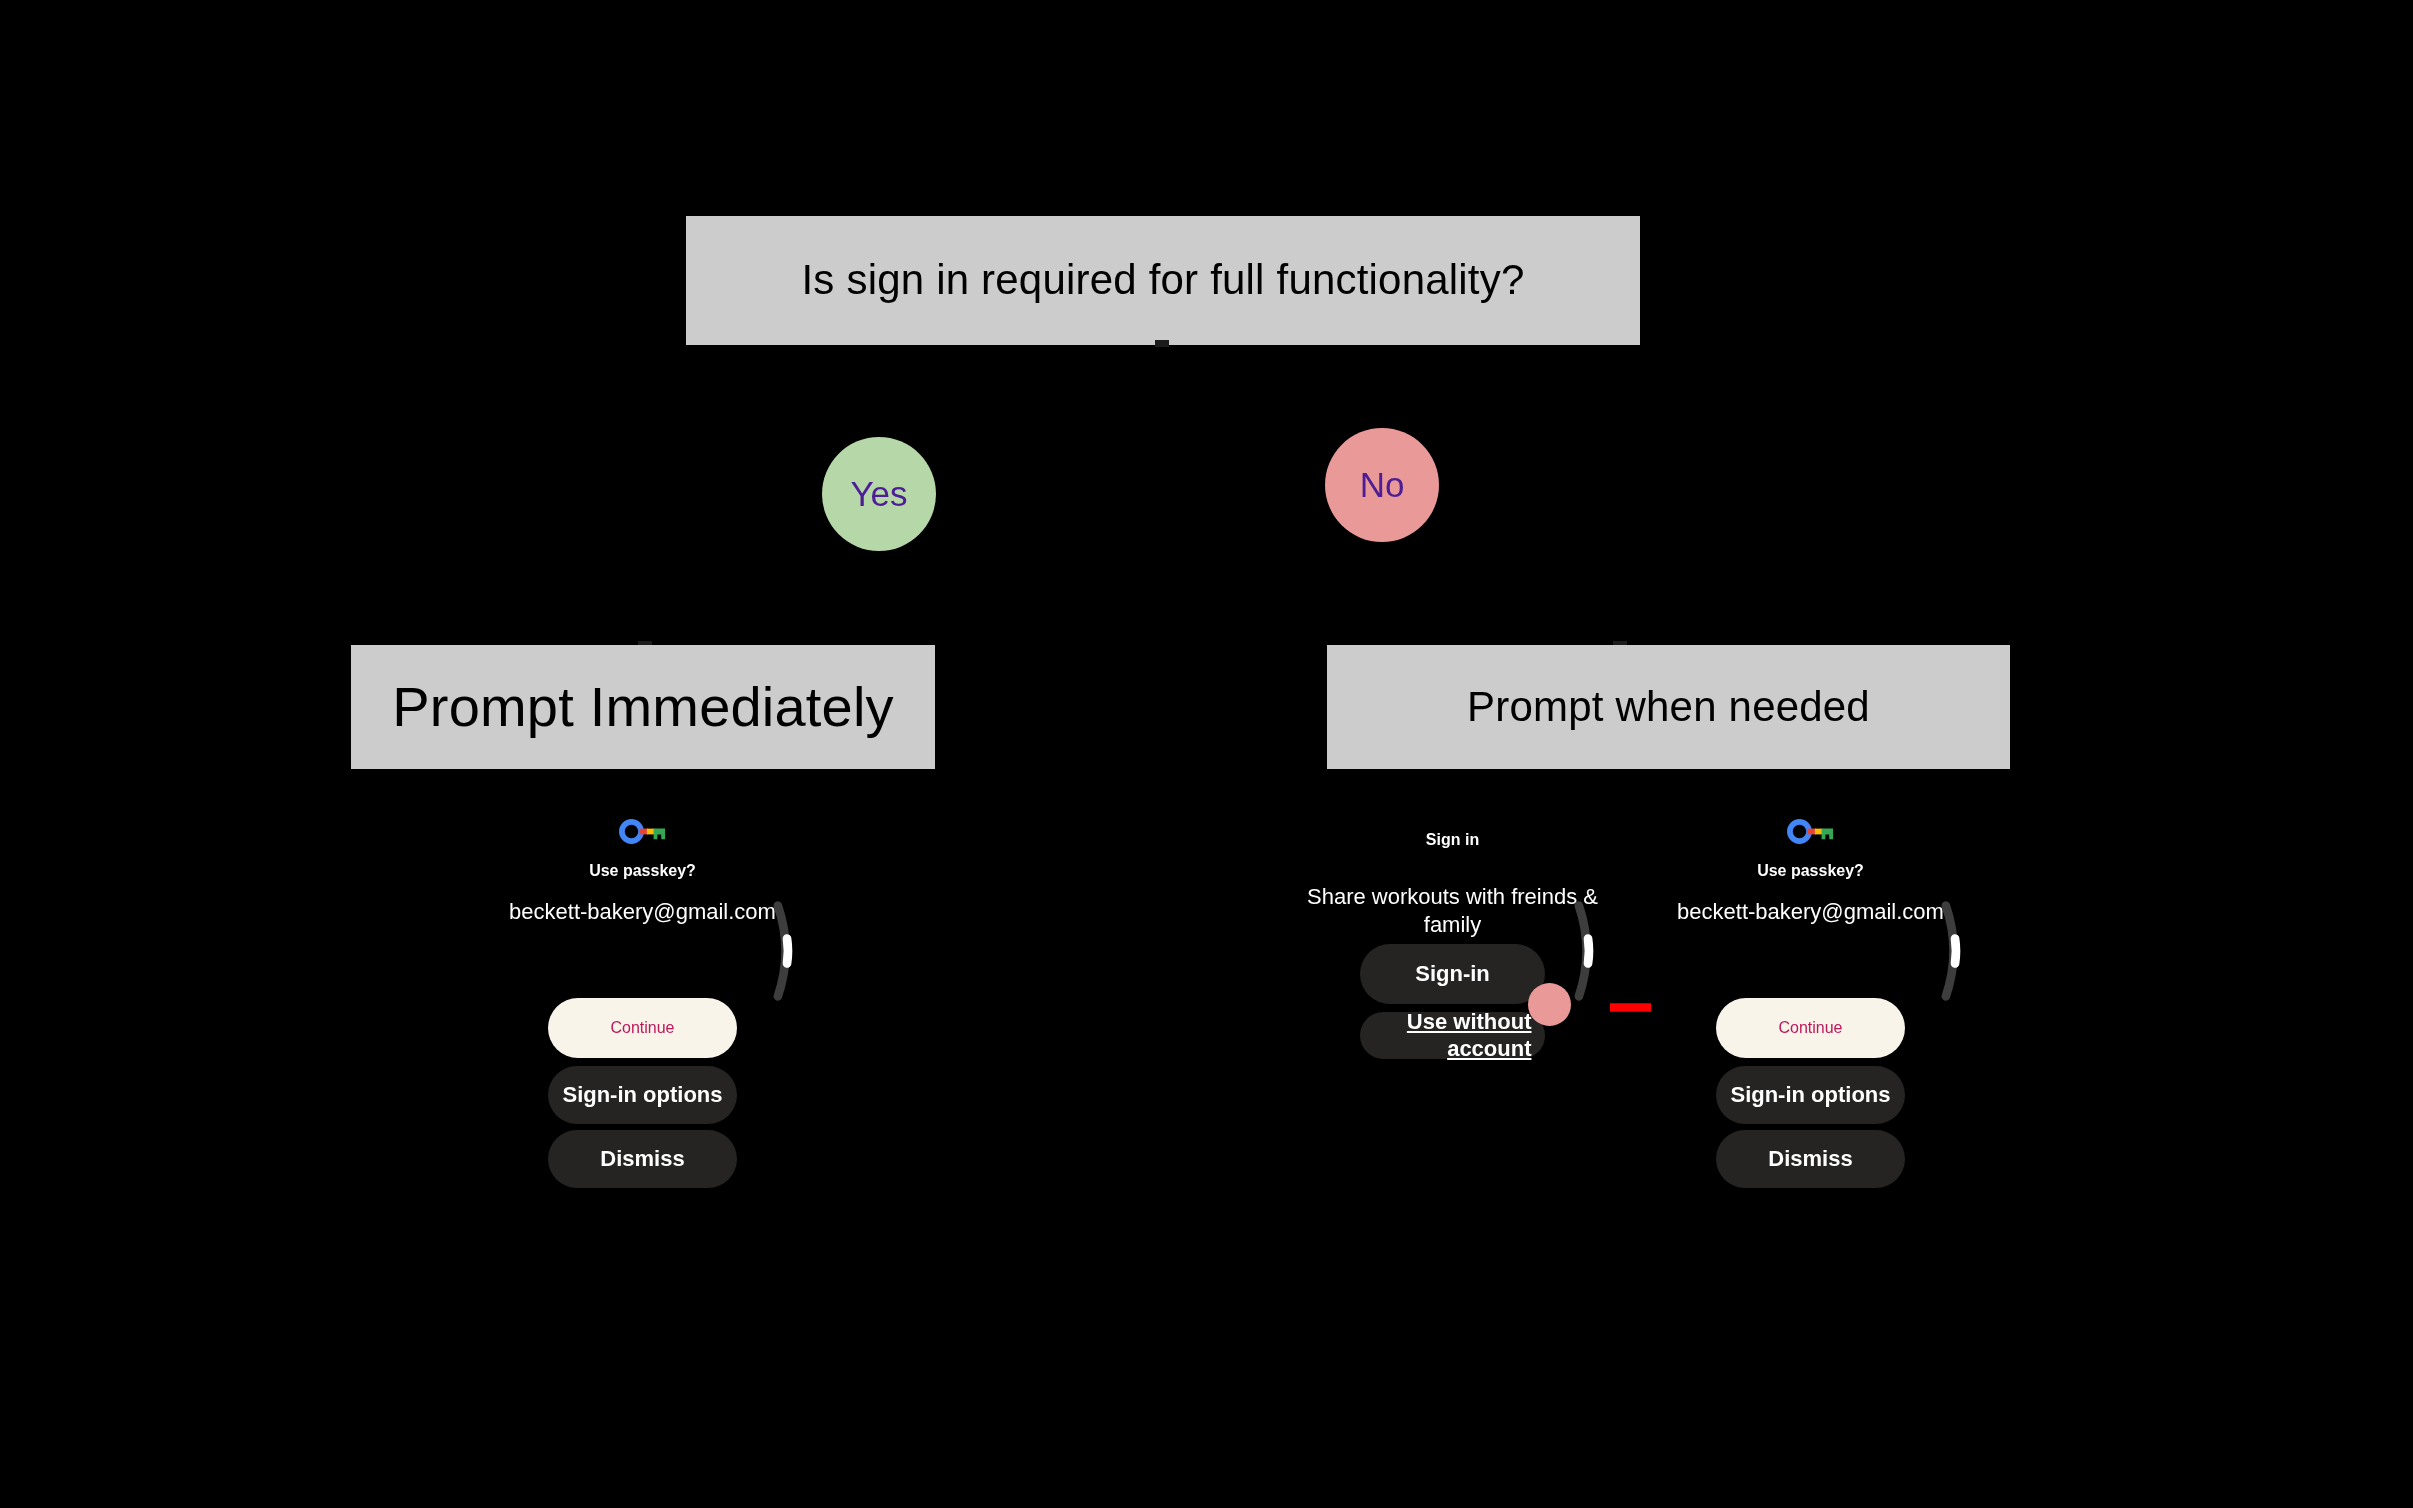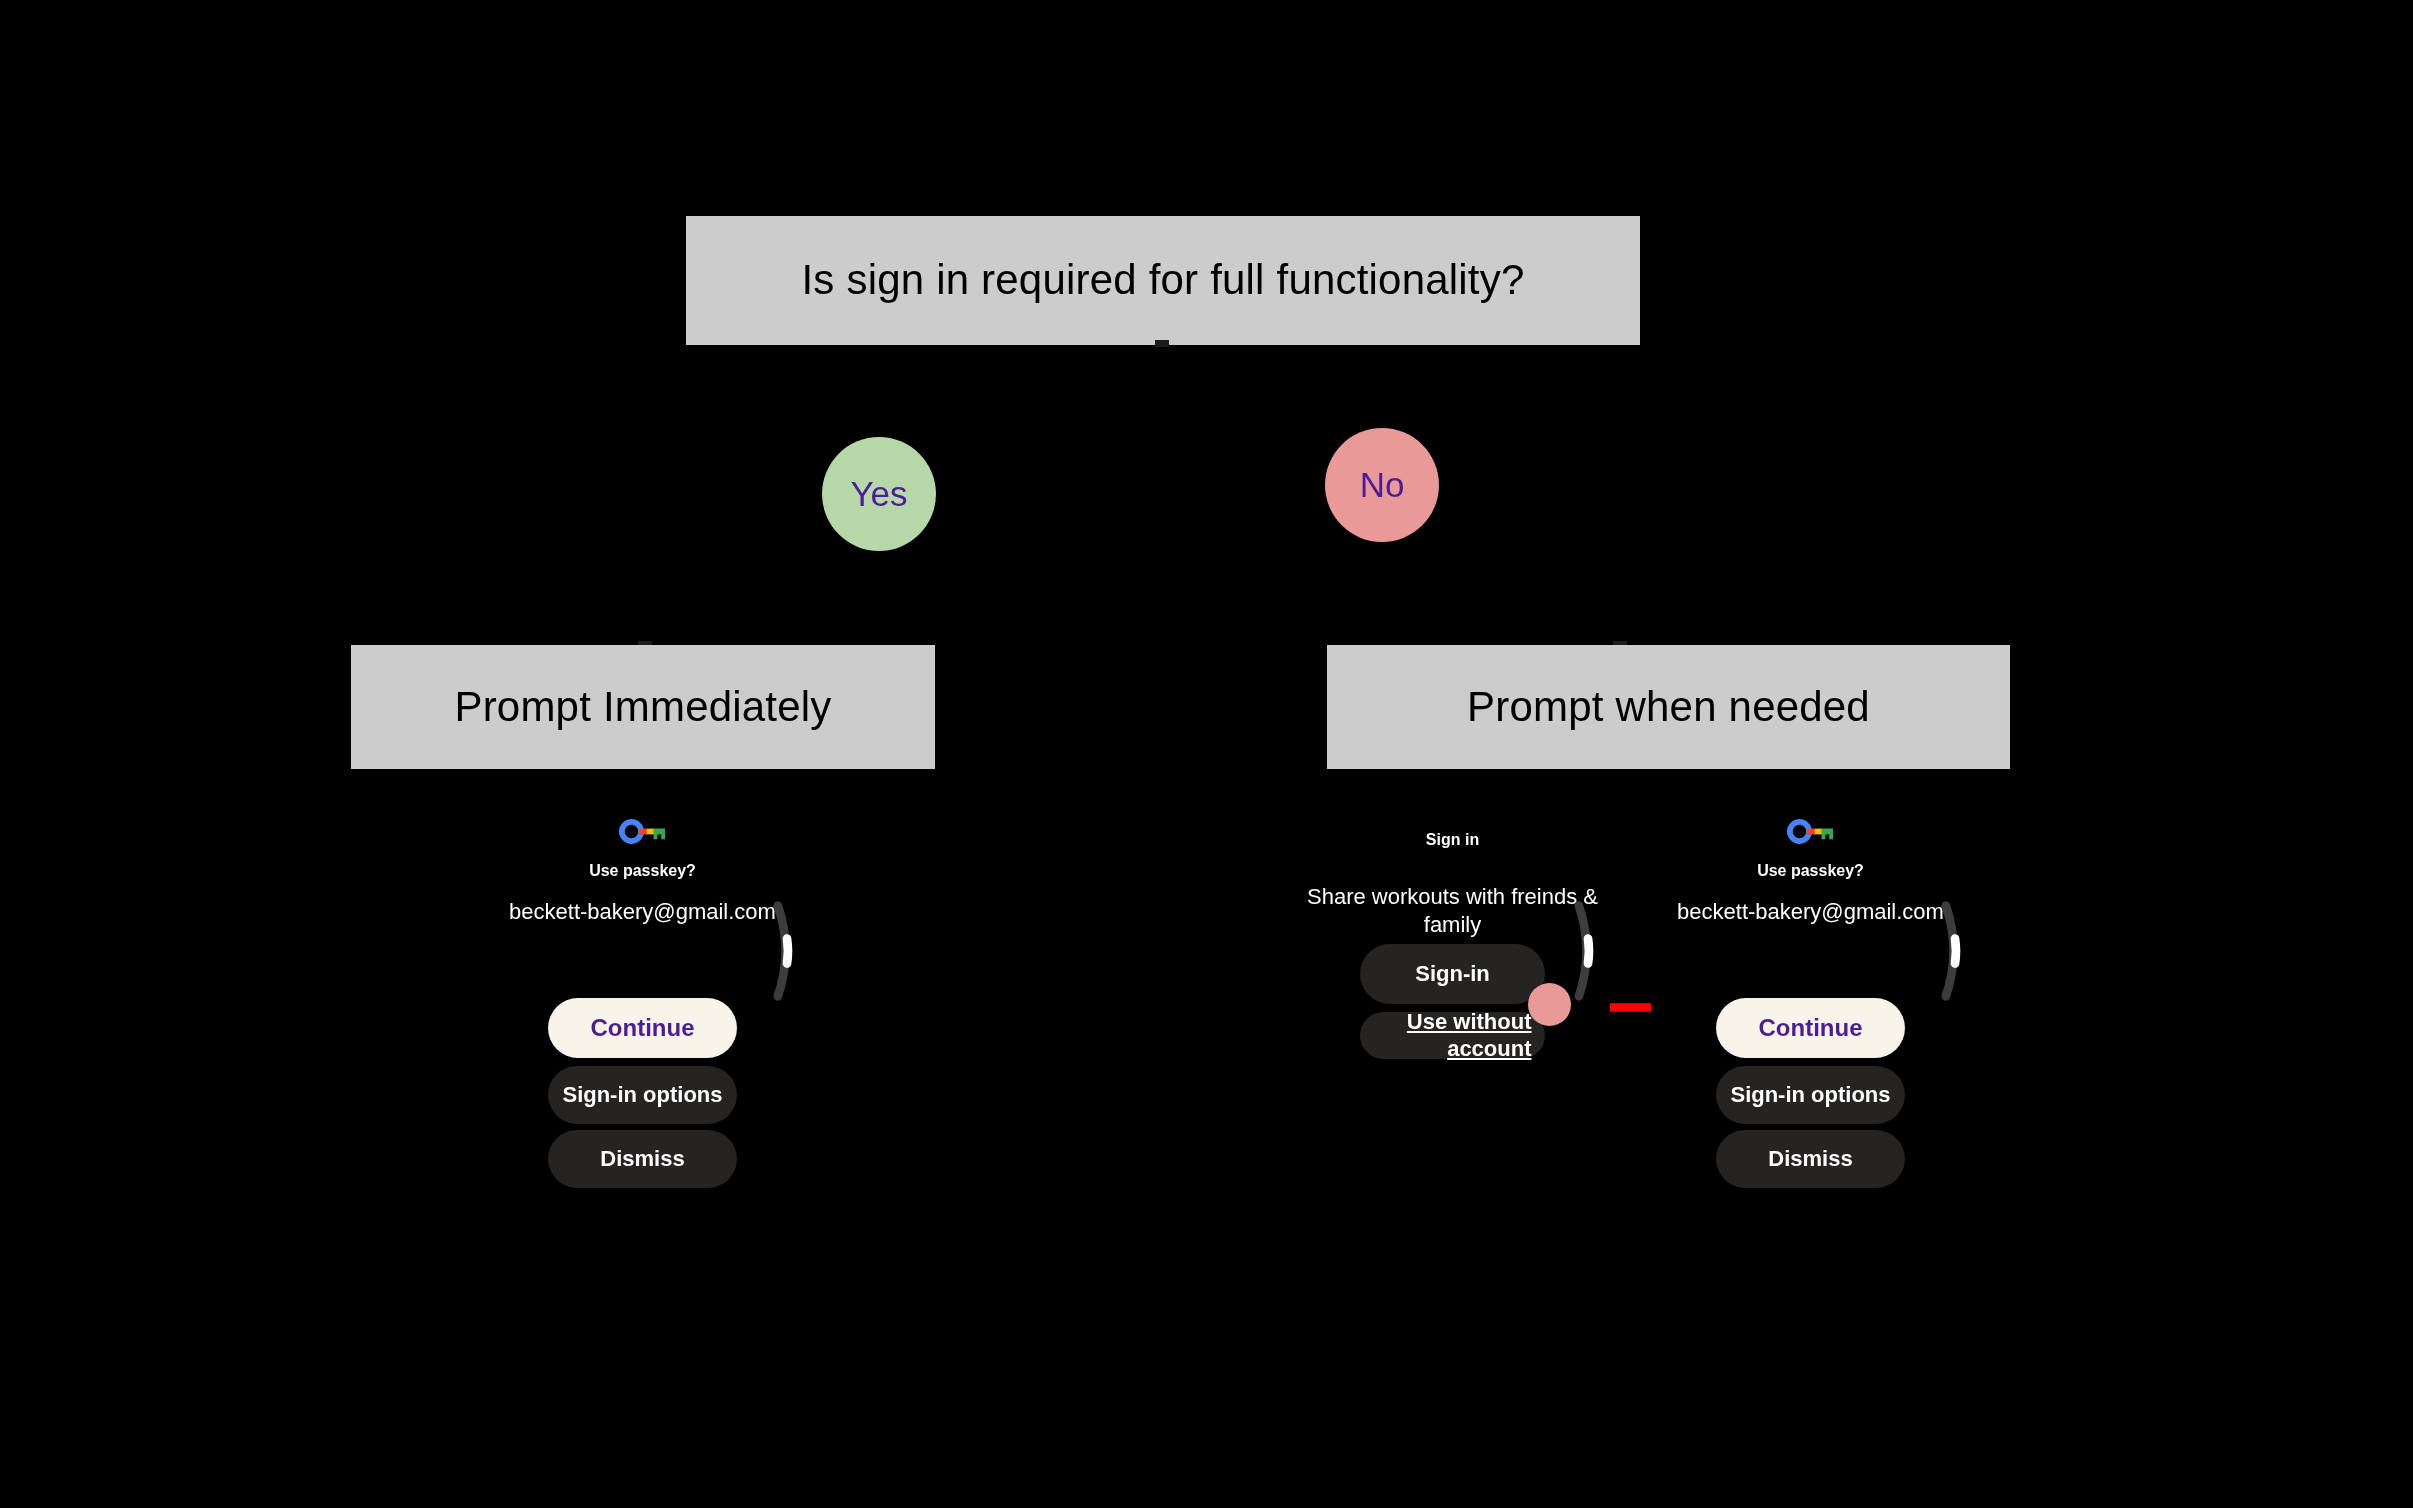--- a/index.html
+++ b/index.html
@@ -42,21 +42,21 @@
     top: 216px;
     width: 954px;
     height: 129px;
     font-size: 42px;
   }
   #box-prompt-immediately {
     left: 351px;
     top: 645px;
     width: 584px;
     height: 124px;
-    font-size: 42px;
+    font-size: 56px;
   }
   #box-prompt-when-needed {
     left: 1327px;
     top: 645px;
     width: 683px;
     height: 124px;
     font-size: 42px;
   }
 
   
@@ -148,23 +148,23 @@
     line-height: 1.2;
     box-sizing: border-box;
     padding: 0 13.5px;
   }
   .pill.dark {
     background: #262422;
     color: #ffffff;
   }
   .pill.cream {
     background: #f9f4e9;
-    color: #4c1d95;
-    font-weight: 700;
-    font-size: 24px;
+    color: #be185d;
+    font-weight: 400;
+    font-size: 16px;
   }
 
   
   #left-title    { top: 52px; }
   #left-email    { top: 89px; }
   #left-continue { top: 189px; width: 189px; height: 60px; }
   #left-options  { top: 257px; width: 189px; height: 58px; }
   #left-dismiss  { top: 321px; width: 189px; height: 58px; }
 
   

